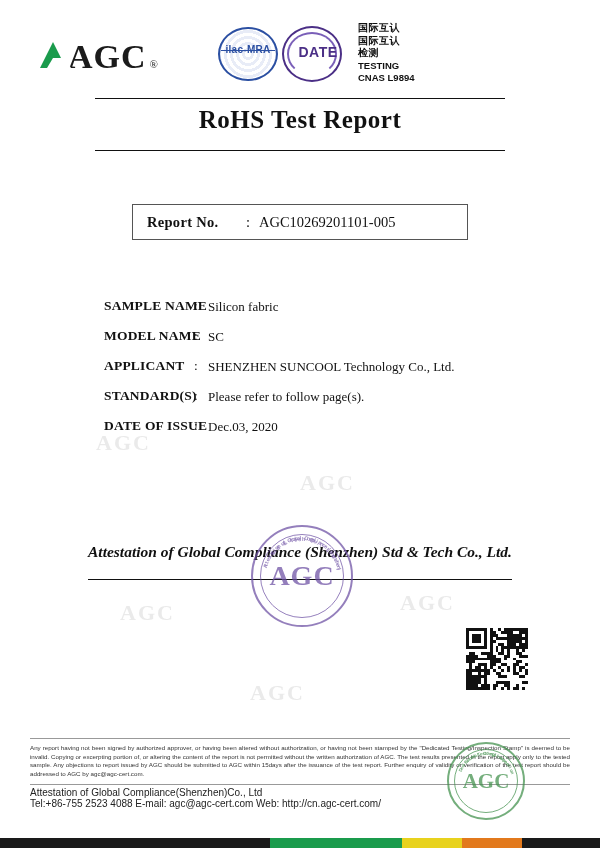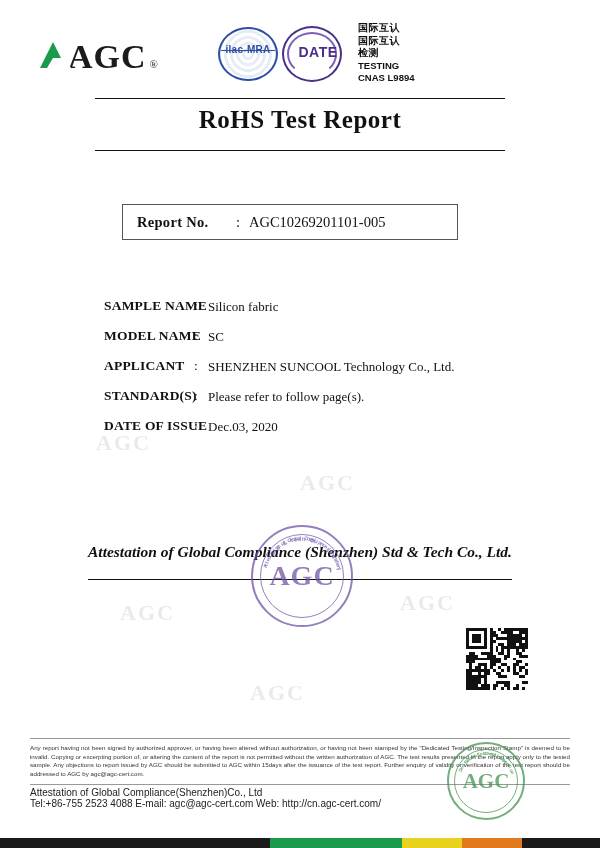--- a/index.html
+++ b/index.html
@@ -169,21 +169,21 @@
     text-align: center;
     font-size: 25px;
     font-weight: bold;
     font-family: "Liberation Serif", serif;
     letter-spacing: .5px;
   }
 
   
   .report-box {
     position: absolute;
-    left: 122px;
+    left: 132px;
     top: 204px;
     width: 336px;
     height: 36px;
     border: 1px solid #555;
     box-sizing: border-box;
   }
   .report-box .lbl {
     position: absolute;
     left: 14px;
     top: 9px;

